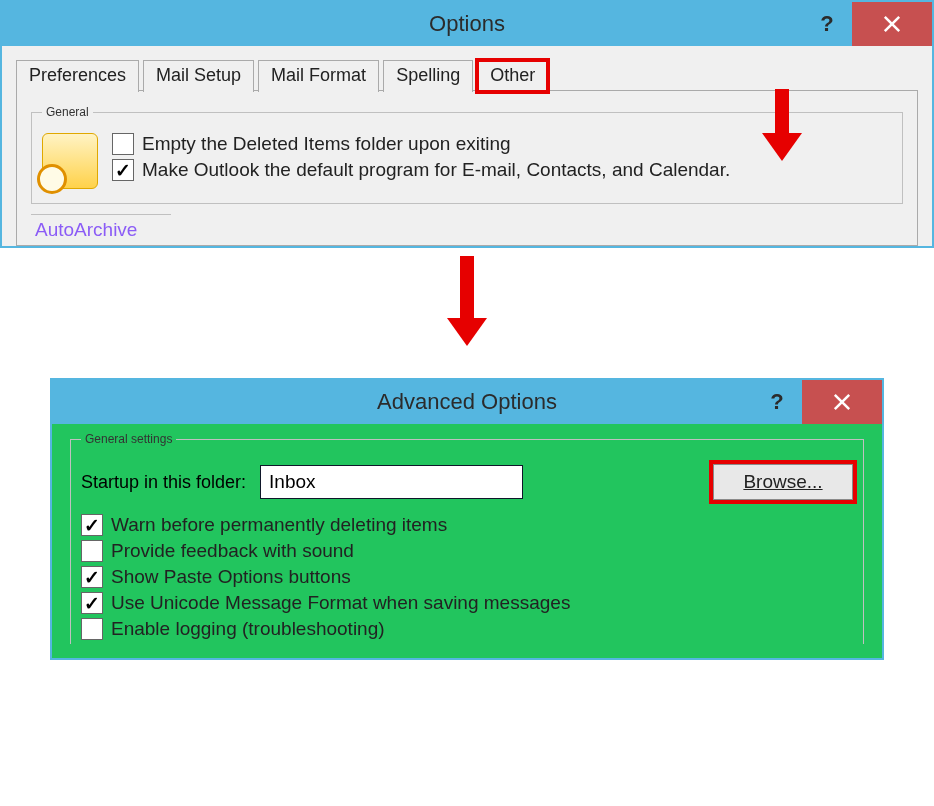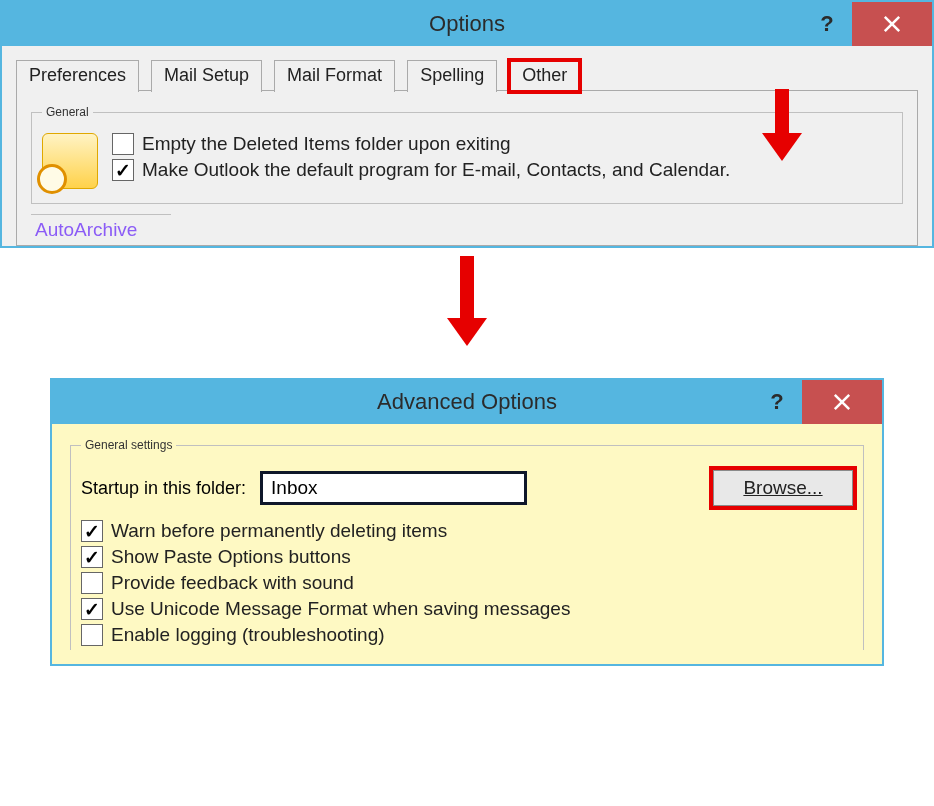--- a/index.html
+++ b/index.html
@@ -52,21 +52,21 @@
     justify-content: center;
     cursor: pointer;
   }
   .close-btn svg { width: 18px; height: 18px; }
   .client {
     background: #f0f0f0;
     padding: 14px 14px 0 14px;
   }
   .tabs {
     display: flex;
-    gap: 12px;
+    gap: 4px;
     position: relative;
     z-index: 2;
     margin-bottom: -2px;
   }
   .tab {
     background: #f0f0f0;
     border: 1px solid #aaa;
     border-bottom: none;
     padding: 4px 12px 6px 12px;
     font-size: 18px;
@@ -167,26 +167,26 @@
 
   
   .window2-wrap {
     margin-top: 20px;
     padding: 0 50px 0 50px;
   }
   .window2 {
     border: 2px solid #55b6e0;
   }
   .client2 {
-    background: #fef9c3;
-    padding: 14px 18px 4px 18px;
+    background: #22c55e;
+    padding: 8px 18px 4px 18px;
   }
   .textfield {
     background: #fff;
-    border: 3px solid #0f172a;
+    border: 1px solid #0f172a;
     padding: 4px 8px;
     font-size: 19px;
     height: 34px;
     min-width: 260px;
   }
   .form-row {
     display: flex;
     align-items: center;
     gap: 14px;
     margin: 8px 0 14px 0;
@@ -304,28 +304,28 @@
           <input class="textfield" readonly="" value="Inbox" style="">
           <div style="flex:1"></div>
           <div class="btn highlighted">Browse...</div>
         </div>
 
         <div class="check-line">
           <span class="checkbox checked"></span>
           <span>Warn before permanently deleting items</span>
         </div>
         <div class="check-line">
+          <span class="checkbox"></span>
+          <span>Provide feedback with sound</span>
+        </div>
+        <div class="check-line">
           <span class="checkbox checked"></span>
           <span>Show Paste Options buttons</span>
         </div>
         <div class="check-line">
-          <span class="checkbox"></span>
-          <span>Provide feedback with sound</span>
-        </div>
-        <div class="check-line">
           <span class="checkbox checked"></span>
           <span>Use Unicode Message Format when saving messages</span>
         </div>
         <div class="check-line">
           <span class="checkbox"></span>
           <span>Enable logging (troubleshooting)</span>
         </div>
       </fieldset>
     </div>
   </div>

